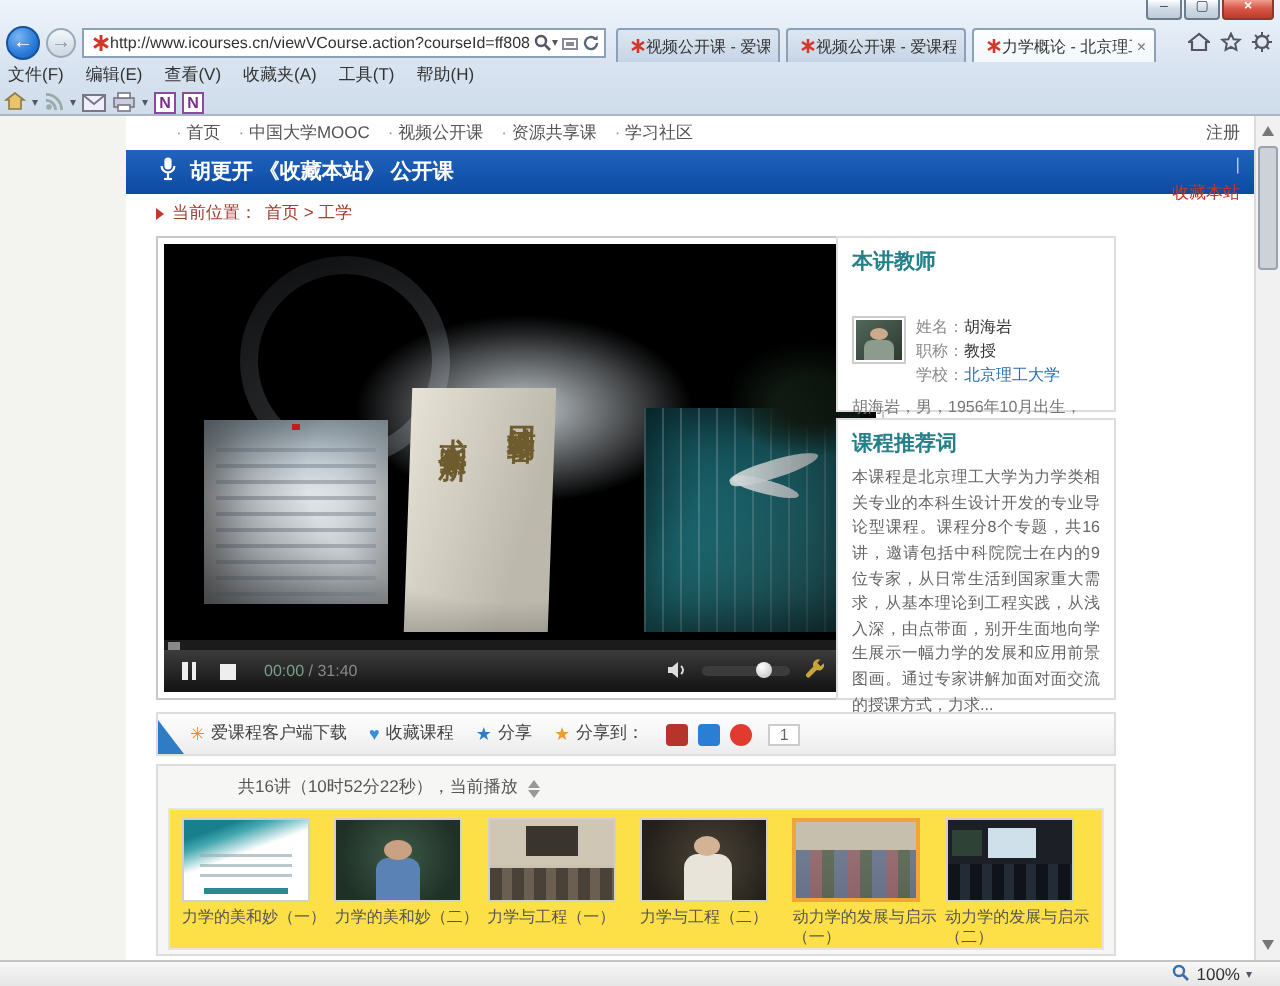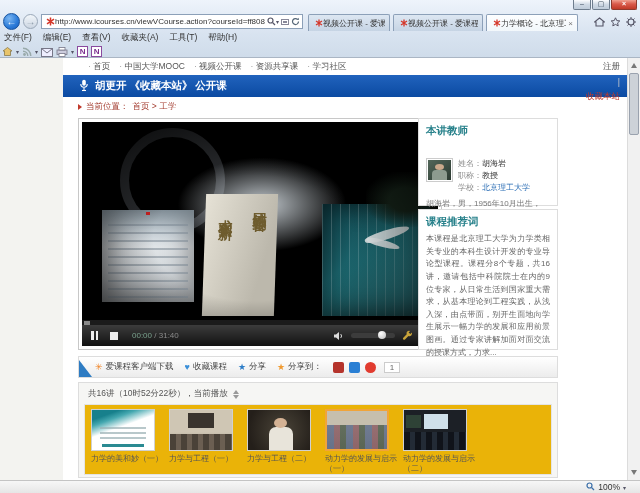--- a/index.html
+++ b/index.html
@@ -149,27 +149,27 @@
     border-bottom:17px solid #2e7cc3; border-right:13px solid transparent; }
   .shitem { display:flex; align-items:center; gap:3px; margin-right:6px; white-space:nowrap; }
   .glyph { font-size:9px; }
   .soc { width:11px; height:11px; border-radius:2px; }
   .soc.s1 { background:#b5342c; } .soc.s2 { background:#2a7fd4; } .soc.s3 { background:#e13b2f; border-radius:50%; }
   .cntbox { width:16px; height:11px; border:1px solid #ccc; background:#fff; font-size:8px;
     color:#666; text-align:center; line-height:10px; margin-left:3px; }
 
   
   .playlist { position:absolute; left:15px; top:324px; width:480px; height:96px;
-    border:1px solid #ddd; background:#f6f6f4; }
+    border:1px solid #ddd; background:#f6f6f4;padding-left:31px; }
   .plsummary { display:flex; align-items:center; gap:5px; padding:5px 0 0 9px;
     font-size:8.5px; color:#555; }
   .sortctl { display:flex; flex-direction:column; gap:1px; }
   .sortctl i { width:0; height:0; border-left:3px solid transparent; border-right:3px solid transparent; }
   .sortctl .u { border-bottom:4px solid #999; } .sortctl .d { border-top:4px solid #999; }
-  .strip { position:absolute; left:5px; right:5px; top:21px; bottom:2px; background:#eab308;
+  .strip { position:absolute; left:5px; right:5px; top:21px; bottom:2px; background:#fde047;
     border:1px solid #e4e4e4; display:flex; padding:4px 2px 0 6px; }
   .cell { width:76px; margin-right:2px; }
   .thumb { width:64px; height:42px; border:1px solid #d0d0d0; position:relative; overflow:hidden; }
   .cell.current .thumb { border:2px solid #f0a43a; }
   .cap { font-size:8px; color:#555; line-height:1.2; margin-top:3px; }
   .th1 { background:linear-gradient(160deg,#17808c 16%,#45a8b0 26%,#ffffff 44%); }
   .th1::after { content:""; position:absolute; left:8px; top:17px; right:8px; height:14px; opacity:.7;
     background:repeating-linear-gradient(#9ab0b4 0 1.5px,transparent 1.5px 5px); }
   .th1::before { content:""; position:absolute; left:10px; bottom:3px; right:10px; height:3px; background:#2a8a92; }
   .th2 { background:radial-gradient(circle at 50% 45%,#3d5a47,#1f3026 80%); }
@@ -479,20 +479,24 @@
             <i class="u"></i>
             <i class="d"></i>
           </span>
       </div>
       <div class="strip">
         <div class="cell">
           <div class="thumb th1"></div>
           <div class="cap">力学的美和妙（一）</div>
         </div>
         <div class="cell">
+          <div class="thumb th2"></div>
+          <div class="cap">力学的美和妙（二）</div>
+        </div>
+        <div class="cell">
           <div class="thumb th3"></div>
           <div class="cap">力学与工程（一）</div>
         </div>
         <div class="cell">
           <div class="thumb th4"></div>
           <div class="cap">力学与工程（二）</div>
         </div>
         <div class="cell current">
           <div class="thumb th5"></div>
           <div class="cap">动力学的发展与启示（一）</div>

